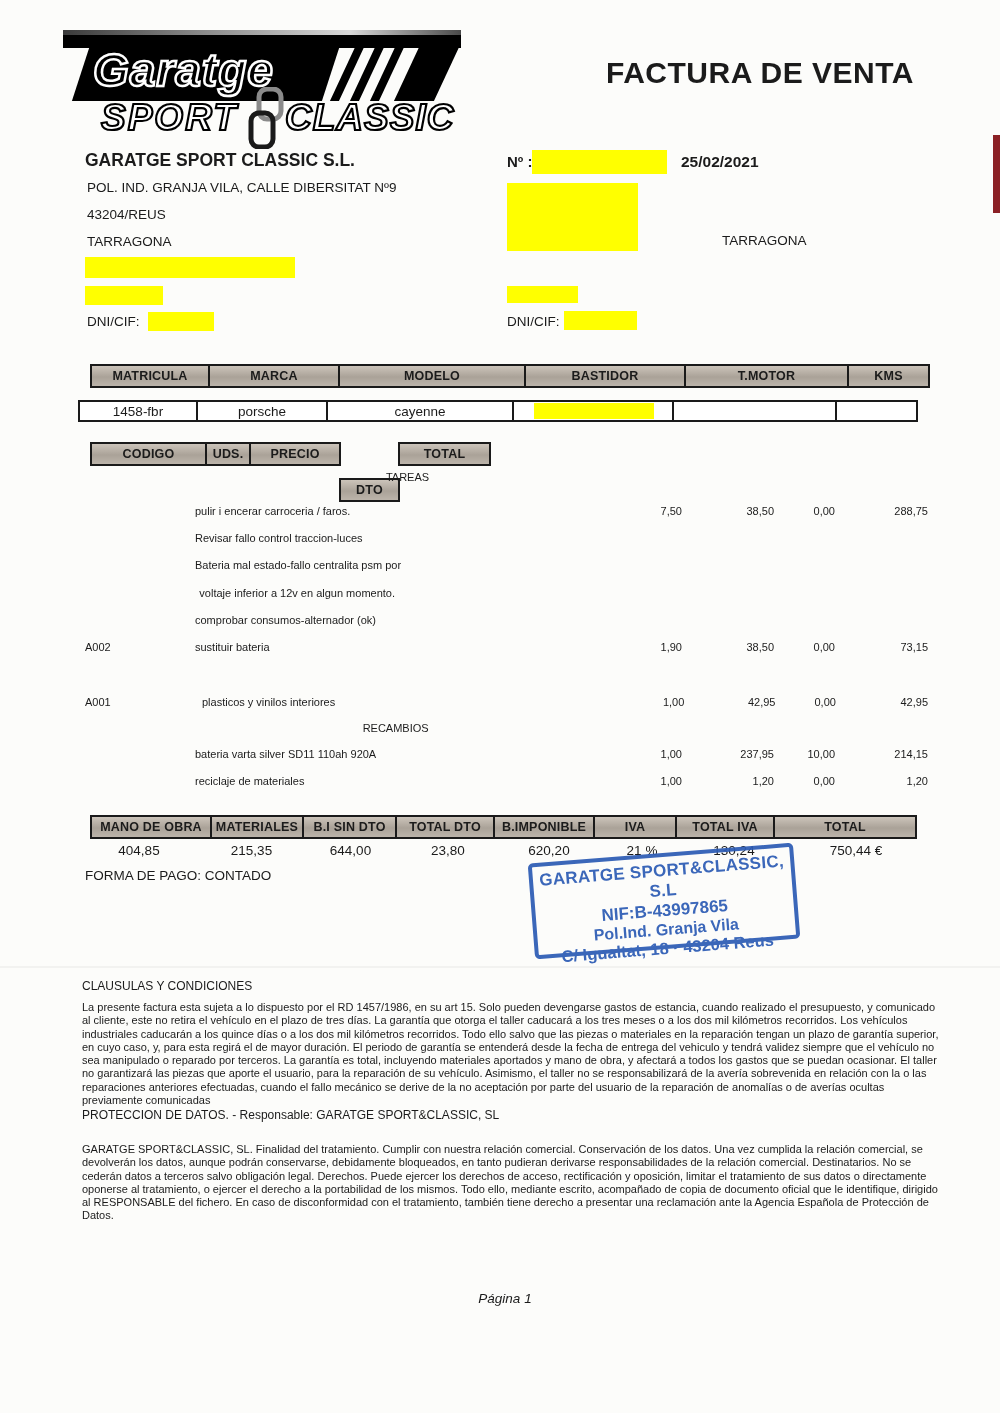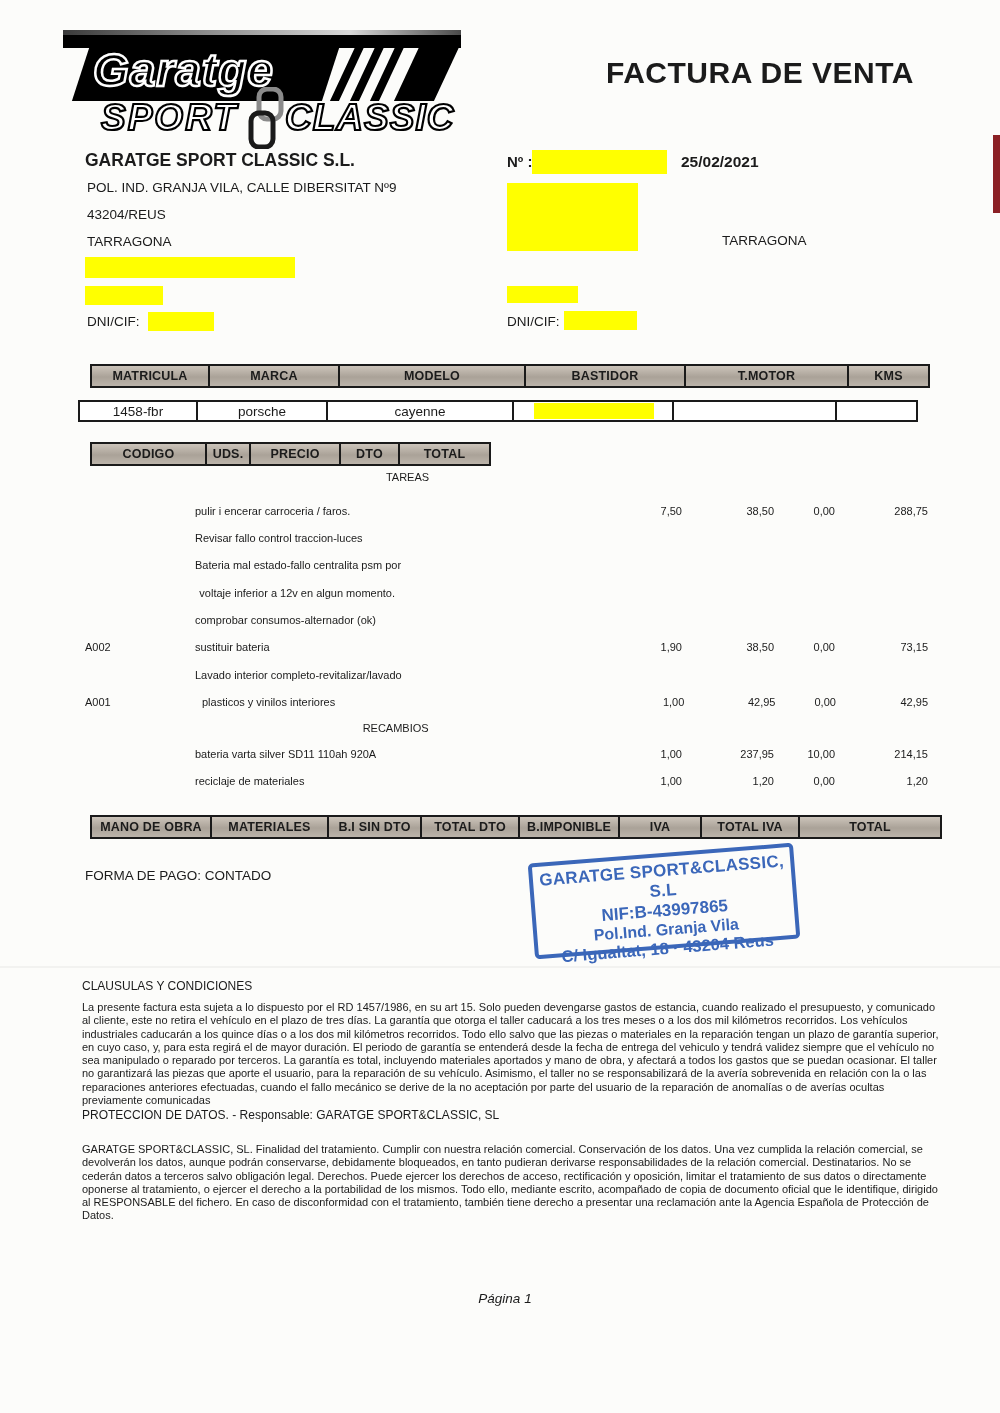--- a/index.html
+++ b/index.html
@@ -138,21 +138,21 @@
       <div class="redact" style="left:20px;top:1px;width:120px;height:16px;"></div>
     </div>
     <div class="td" style="width:165px;"></div>
     <div class="td" style="width:83px;"></div>
   </div>
 
   <div class="trow" style="top:442px;">
     <div class="th" style="width:117px;">CODIGO</div>
     <div class="th" style="width:46px;">UDS.</div>
     <div class="th" style="width:92px;">PRECIO</div>
-    <div class="th" style="width:61px;">DTO</div>
+    <div class="th" style="width:61px;margin-top:36px;">DTO</div>
     <div class="th" style="width:93px;">TOTAL</div>
   </div>
 
   <div class="irow sec" style="top:471px;">
     <div class="c-cod"></div>
       <div class="c-desc">TAREAS</div>
     <div class="c-uds"></div>
       <div class="c-pre"></div>
       <div class="c-dto"></div>
       <div class="c-tot"></div>
@@ -198,28 +198,20 @@
     <div class="c-tot"></div>
   </div>
   <div class="irow" style="top:641px;">
     <div class="c-cod">A002</div>
     <div class="c-desc">sustituir bateria</div>
     <div class="c-uds">1,90</div>
     <div class="c-pre">38,50</div>
     <div class="c-dto">0,00</div>
     <div class="c-tot">73,15</div>
   </div>
-  <div class="irow" style="top:669px;">
-    <div class="c-cod"></div>
-    <div class="c-desc">Lavado interior completo-revitalizar/lavado</div>
-    <div class="c-uds"></div>
-    <div class="c-pre"></div>
-    <div class="c-dto"></div>
-    <div class="c-tot"></div>
-  </div>
   <div class="irow" style="top:696px;">
     <div class="c-cod">A001</div>
     <div class="c-desc" style="padding-left:8px;">plasticos y vinilos interiores</div>
     <div class="c-uds">1,00</div>
     <div class="c-pre">42,95</div>
     <div class="c-dto">0,00</div>
     <div class="c-tot">42,95</div>
   </div>
   <div class="irow sec" style="top:722px;gap:13px;">
     <div class="c-cod"></div>
@@ -241,28 +233,38 @@
     <div class="c-cod"></div>
     <div class="c-desc">reciclaje de materiales</div>
     <div class="c-uds">1,00</div>
     <div class="c-pre">1,20</div>
     <div class="c-dto">0,00</div>
     <div class="c-tot">1,20</div>
   </div>
 
   <div class="trow" style="top:815px;">
     <div class="th" style="width:122px;">MANO DE OBRA</div>
-    <div class="th" style="width:119px;">MATERIALES</div>
+    <div class="th" style="width:94px;">MATERIALES</div>
     <div class="th" style="width:95px;">B.I SIN DTO</div>
     <div class="th" style="width:100px;">TOTAL DTO</div>
     <div class="th" style="width:102px;">B.IMPONIBLE</div>
     <div class="th" style="width:84px;">IVA</div>
     <div class="th" style="width:100px;">TOTAL IVA</div>
     <div class="th" style="width:144px;">TOTAL</div>
   </div>
+  <div class="tot-val" style="top:843px;">
+    <div class="tv" style="width:122px;">404,85</div>
+    <div class="tv" style="width:103px;">215,35</div>
+    <div class="tv" style="width:95px;">644,00</div>
+    <div class="tv" style="width:100px;">23,80</div>
+    <div class="tv" style="width:102px;">620,20</div>
+    <div class="tv" style="width:84px;">21 %</div>
+    <div class="tv" style="width:100px;">130,24</div>
+    <div class="tv" style="width:144px;">750,44 €</div>
+  </div>
 
   <div class="abs txt13" style="left:85px;top:868px;">FORMA DE PAGO: CONTADO</div>
 
   <div class="stamp">
     <div class="s1">GARATGE SPORT&amp;CLASSIC, S.L</div>
     <div class="s2">NIF:B-43997865</div>
     <div class="s3">Pol.Ind. Granja Vila</div>
     <div class="s4">C/ Igualtat, 18 · 43204 Reus</div>
   </div>
 

